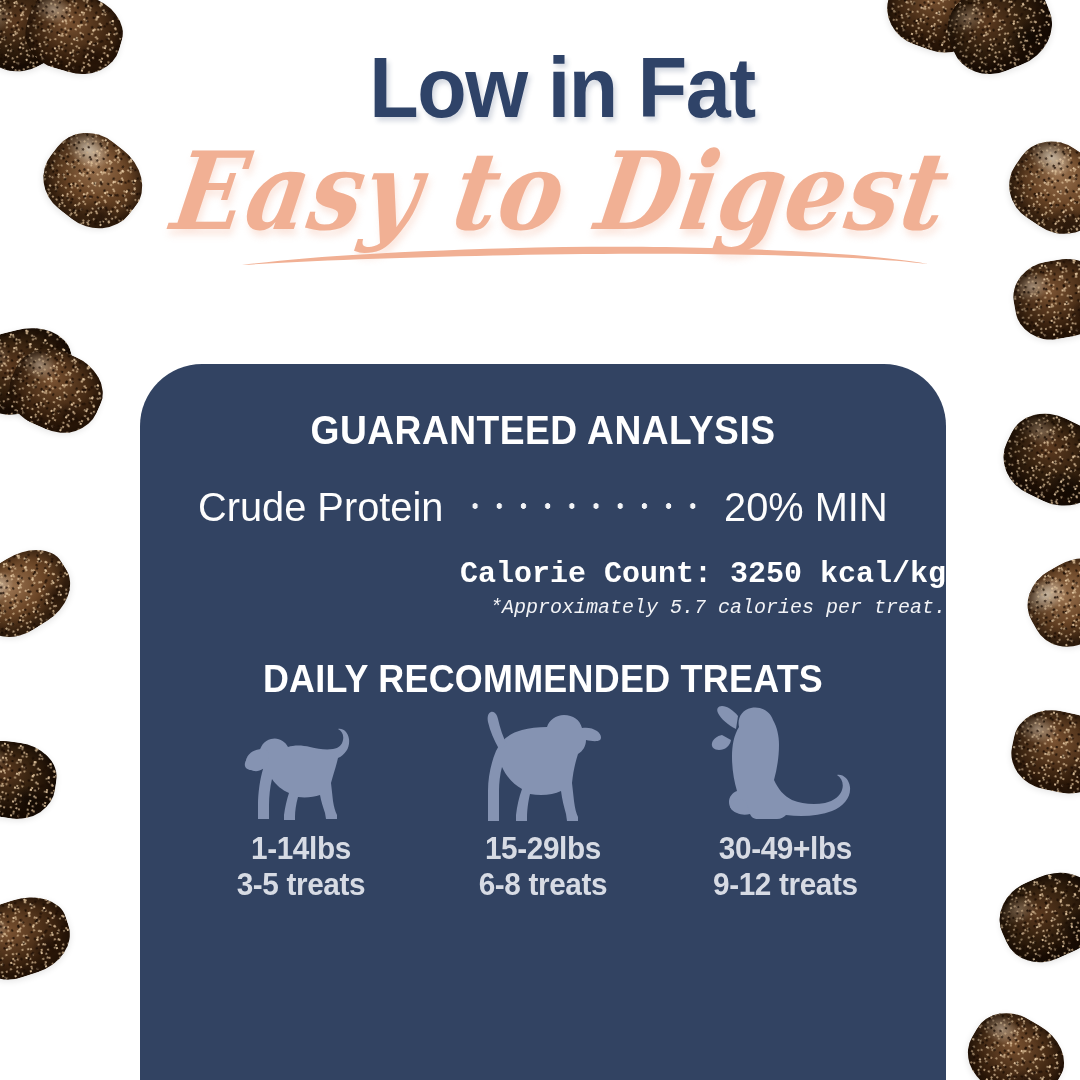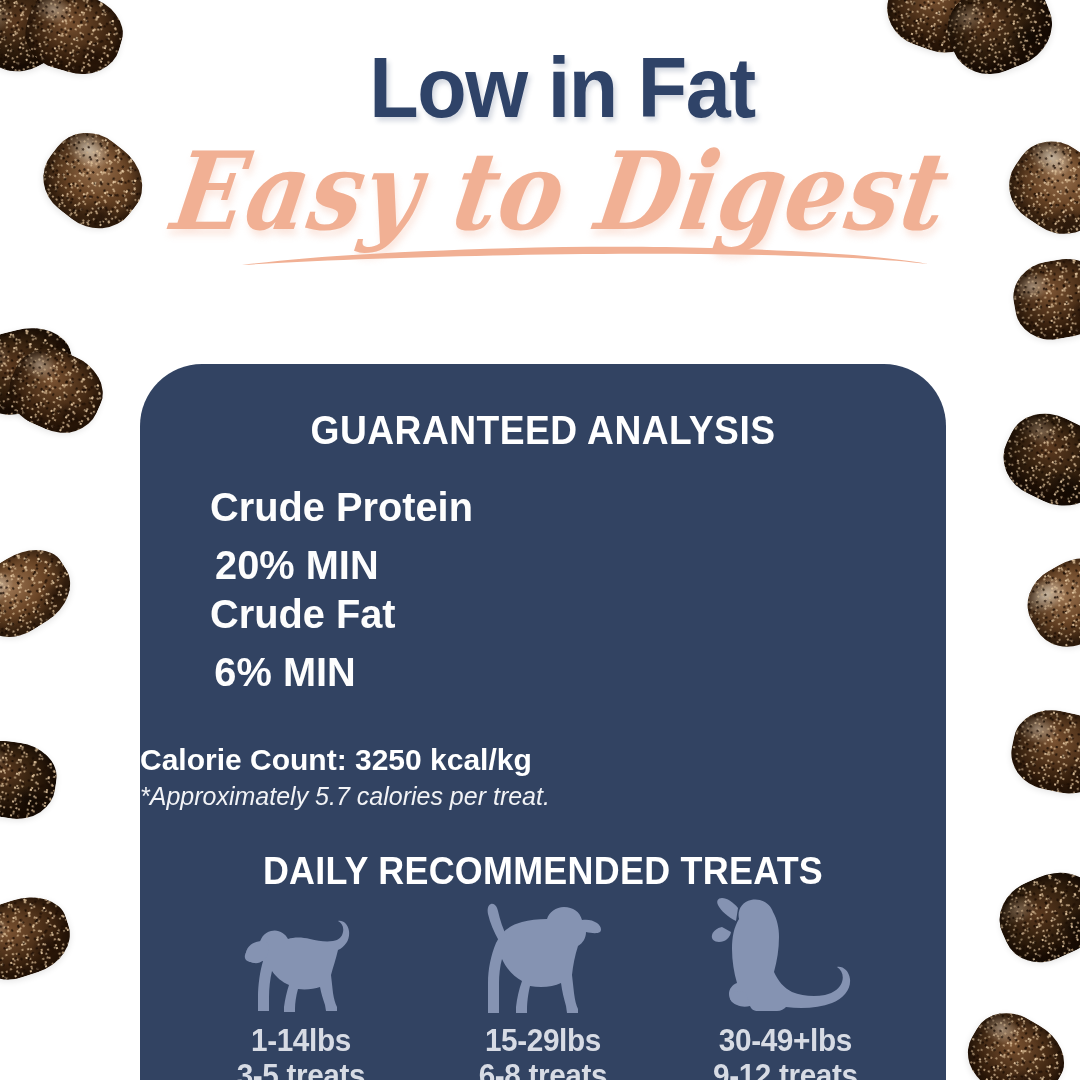--- a/index.html
+++ b/index.html
@@ -130,55 +130,54 @@
 
   
   .analysis{
     margin:30px 58px 0 58px;
   }
   .arow{
     display:flex;
     align-items:baseline;
     font-size:41px;
     line-height:1.18;
-    font-weight:bold;
+    font-weight:normal;
     letter-spacing:0px;
     color:#fdfdfd;
     white-space:nowrap;
-    flex-direction:column;
   }
   .arow .lbl{ flex:0 0 auto; transform:scaleX(.97); transform-origin:left; }
   .arow .dots{
     flex:1 1 auto;
     margin:0 12px;
     position:relative;
     height:10px;
     top:-8px;
     overflow:hidden;
   }
   .arow .dots i{
     position:absolute; top:0; left:0; right:0; height:6px;
     background-image:radial-gradient(circle, #f3f4f7 2.6px, rgba(0,0,0,0) 3px);
     background-size:24.2px 6px;
     background-repeat:repeat-x;
     background-position:left center;
   }
   .arow .val{ flex:0 0 auto; transform:scaleX(.97); transform-origin:right; }
 
   
-  .cal-block{ text-align:left; margin-top:46px; }
+  .cal-block{ text-align:right; margin-top:26px;font-family:Liberation Mono, monospace; }
   .cal-main{
     font-weight:bold;
     font-size:30px;
     letter-spacing:0px;
     color:#ffffff;
   }
   .cal-sub{
     font-style:italic;
-    font-size:25px;
+    font-size:20px;
     margin-top:5px;
     color:#f2f3f6;
   }
 
   
   .treats-title{
     text-align:center;
     font-weight:bold;
     font-size:39px;
     letter-spacing:.3px;
@@ -261,27 +260,20 @@
     <div class="analysis">
 
       <div class="arow">
         <span class="lbl">Crude Protein</span>
         <span class="dots">
             <i></i>
           </span>
         <span class="val">20% MIN</span>
       </div>
 
-      <div class="arow">
-        <span class="lbl">Crude Fat</span>
-        <span class="dots">
-            <i></i>
-          </span>
-        <span class="val">6% MIN</span>
-      </div>
 
 
 
     </div>
 
     <div class="cal-block">
       <div class="cal-main">Calorie Count: 3250 kcal/kg</div>
       <div class="cal-sub">*Approximately 5.7 calories per treat.</div>
     </div>
 

